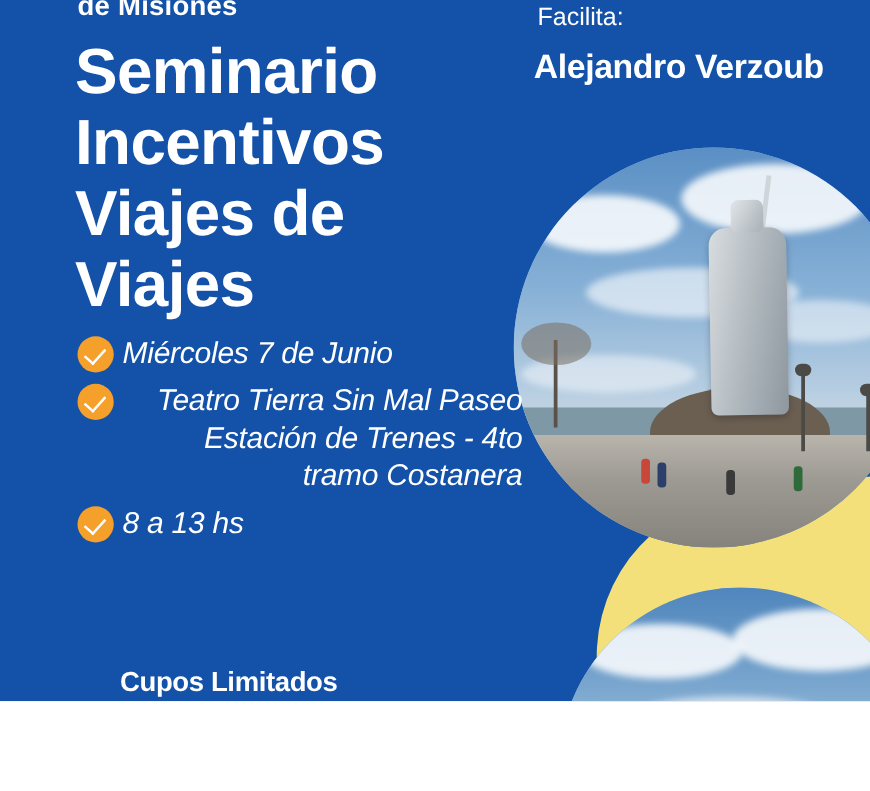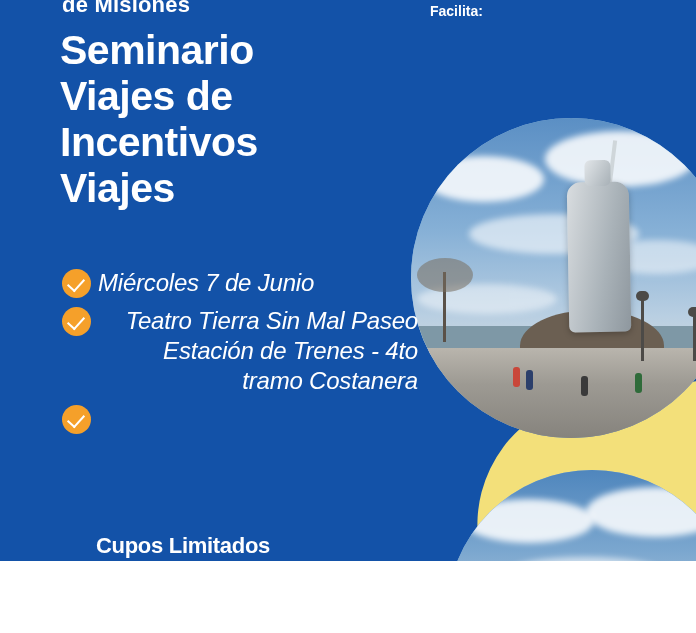--- a/index.html
+++ b/index.html
@@ -27,34 +27,34 @@
     letter-spacing: 0.2px;
     color: #ffffff;
     white-space: nowrap;
   }
 
   .title {
     position: absolute;
     left: 60px;
     top: 28px;
     width: 340px;
-    font-size: 41px;
+    font-size: 51px;
     line-height: 1.12;
     font-weight: 700;
     letter-spacing: -0.5px;
   }
   .title div { white-space: nowrap; }
 
   
   .facilita-label {
     position: absolute;
     left: 430px;
     top: 3px;
-    font-size: 14px;
-    font-weight: 700;
+    font-size: 20px;
+    font-weight: 400;
   }
   .facilita-name {
     position: absolute;
     left: 427px;
     top: 38px;
     font-size: 27px;
     font-weight: 700;
     letter-spacing: -0.3px;
     white-space: nowrap;
   }
@@ -337,36 +337,38 @@
     <div class="cloud" style="left:20%;top:30%;width:160px;height:34px;opacity:.7;"></div>
 
     <div class="ruin" style="left:46%;width:40%;height:46%;"></div>
 
   </div>
 
   <div class="org-line">de Misiones</div>
 
   <div class="title">
     <div>Seminario</div>
+    <div>Incentivos</div>
     <div>Viajes de</div>
-    <div>Incentivos</div>
     <div>Viajes</div>
   </div>
 
   <div class="facilita-label">Facilita:</div>
+  <div class="facilita-name">Alejandro Verzoub</div>
 
   <div class="bullets">
     <div class="bullet-row">
       <span class="check"></span>
       <span class="bullet-text">Miércoles 7 de Junio</span>
     </div>
     <div class="bullet-row">
       <span class="check"></span>
       <span class="bullet-text multiline">Teatro Tierra Sin Mal Paseo Estación de Trenes - 4to tramo Costanera</span>
     </div>
     <div class="bullet-row">
       <span class="check"></span>
+      <span class="bullet-text"> 8 a 13 hs</span>
     </div>
   </div>
 
   <div class="limited">Cupos Limitados</div>
 
 </div>
 
 </body></html>

